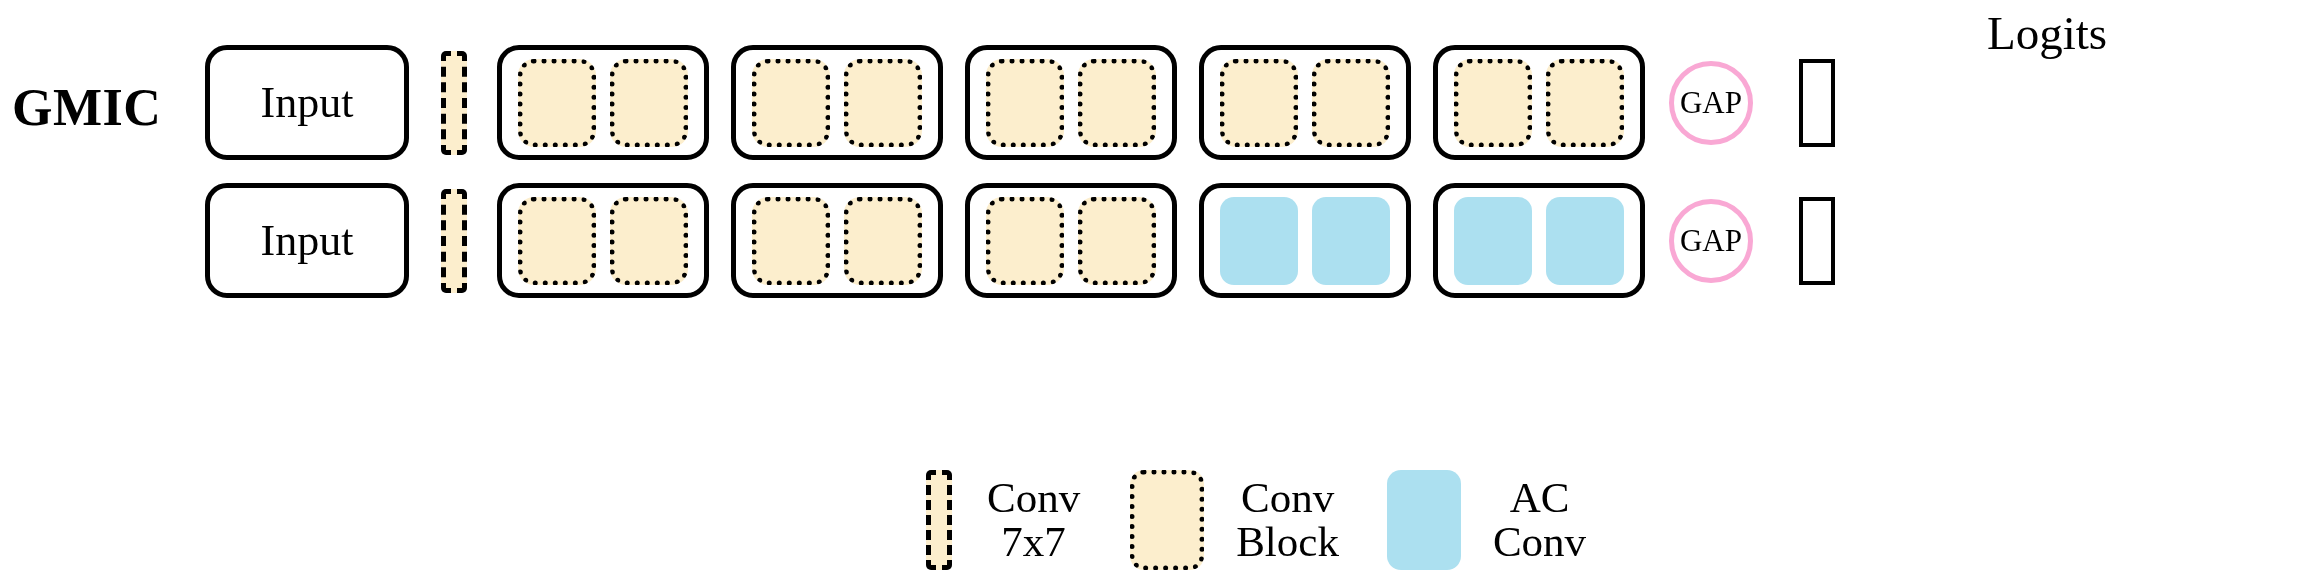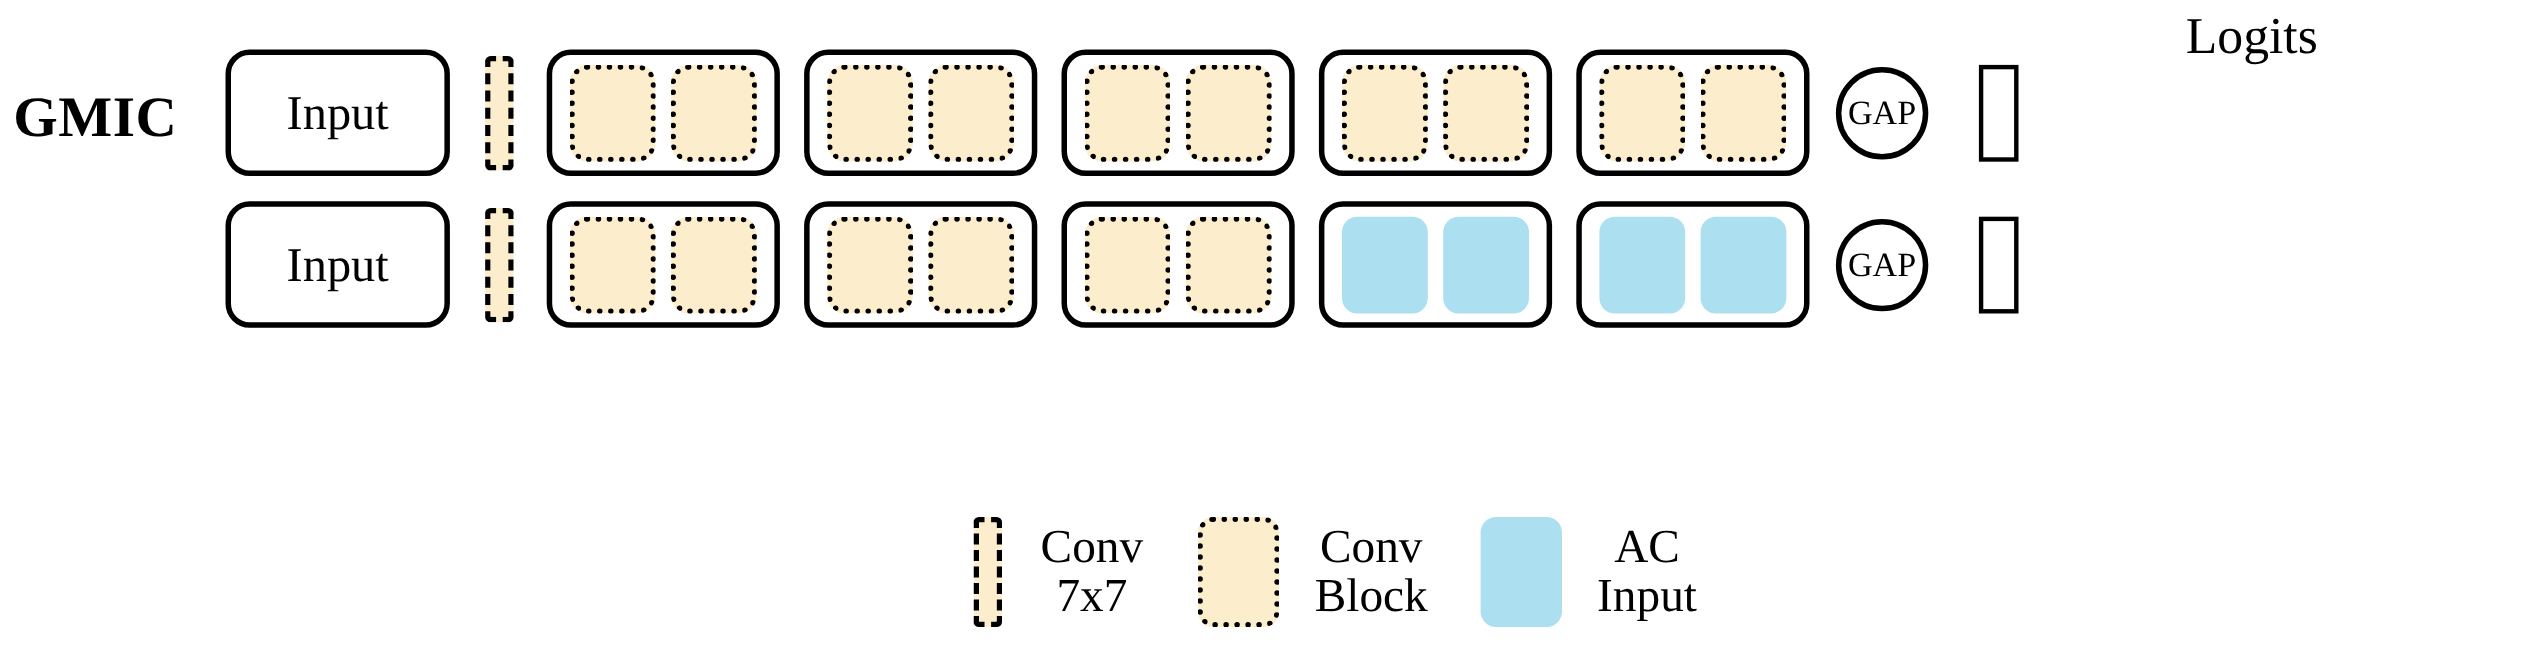--- a/index.html
+++ b/index.html
@@ -92,21 +92,21 @@
     height: 88px;
     background: #ace0f0;
     border-radius: 14px;
     box-sizing: border-box;
   }
 
   
   .gap-circle {
     width: 84px;
     height: 84px;
-    border: 5px solid #000000;
+    border: 5px solid #f9a8d4;
     border-radius: 50%;
     background: #ffffff;
     display: flex;
     align-items: center;
     justify-content: center;
     font-size: 31px;
     box-sizing: border-box;
   }
 
   
@@ -246,21 +246,21 @@
       <div class="blk-ac"></div>
       <div class="blk-ac"></div>
     </div>
 
     <div style="width:24px"></div>
     <div class="gap-circle">GAP</div>
     <div style="width:46px"></div>
     <div class="logits-bar"></div>
   </div>
 
-  <div class="legend" style="left:885px; top:470px;">
+  <div class="legend" style="left:926px; top:470px;">
 
     <div class="legend-item">
       <div class="sw-conv7"></div>
       <div style="width:35px"></div>
       <div class="legend-text">Conv
 7x7</div>
     </div>
 
     <div style="width:50px"></div>
 
@@ -270,17 +270,17 @@
       <div class="legend-text">Conv
 Block</div>
     </div>
 
     <div style="width:48px"></div>
 
     <div class="legend-item">
       <div class="sw-ac"></div>
       <div style="width:32px"></div>
       <div class="legend-text">AC
-Input</div>
+Conv</div>
     </div>
   </div>
 
 </div>
 
 </body></html>

